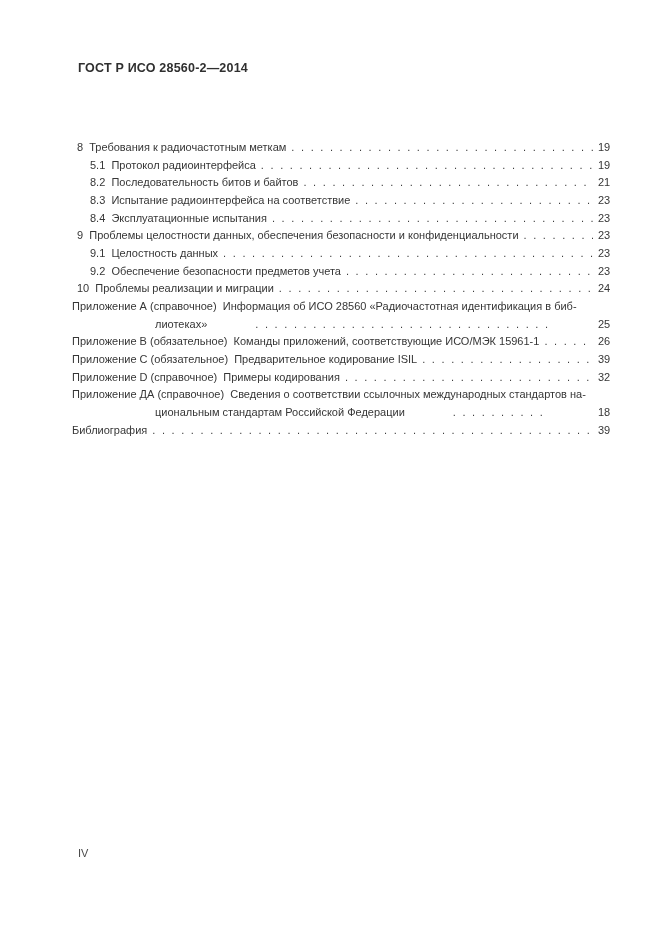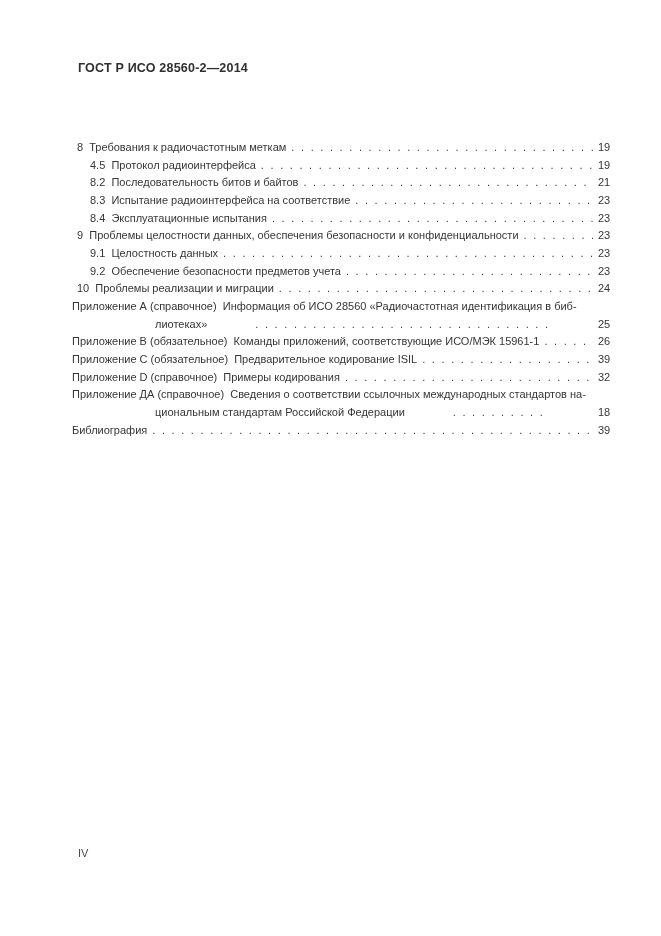--- a/index.html
+++ b/index.html
@@ -77,21 +77,21 @@
   <div class="doc-header">ГОСТ Р ИСО 28560-2—2014</div>
 
   <div class="toc" id="toc">
   <div class="row lv-chapter">
     <span class="txt">8  Требования к радиочастотным меткам</span>
     <span class="leader"></span>
     <span class="pg">19</span>
   </div>
 
   <div class="row lv-section">
-    <span class="txt">4.5  Протокол радиоинтерфейса</span>
+    <span class="txt">5.1  Протокол радиоинтерфейса</span>
     <span class="leader"></span>
     <span class="pg">19</span>
   </div>
 
   <div class="row lv-section">
     <span class="txt">8.2  Последовательность битов и байтов</span>
     <span class="leader"></span>
     <span class="pg">21</span>
   </div>
 

